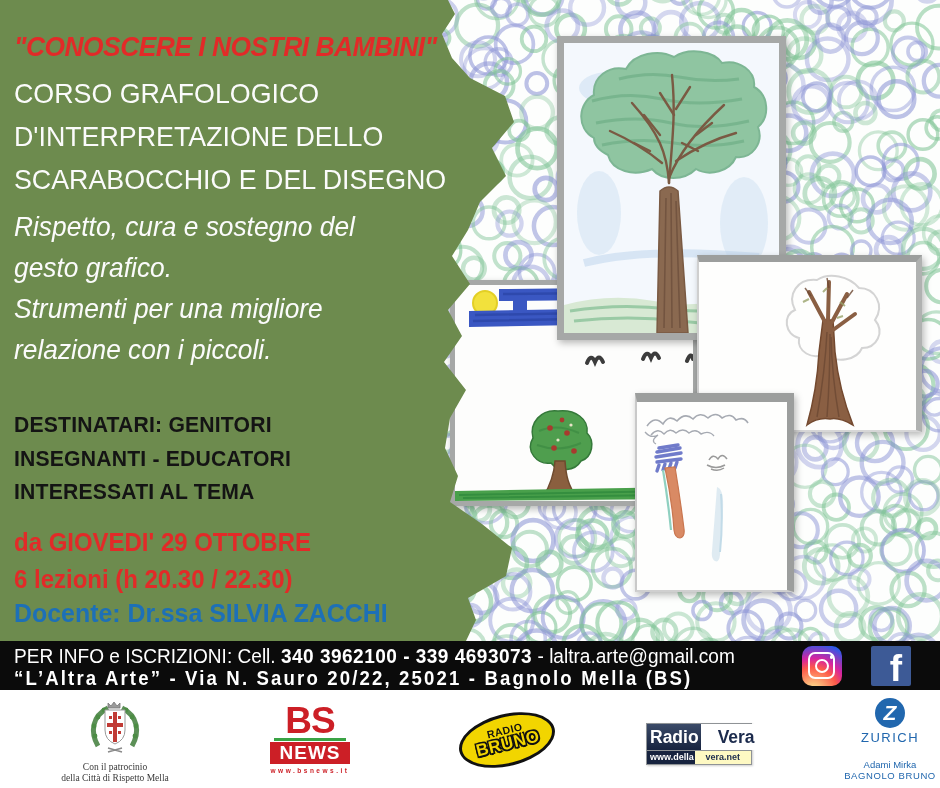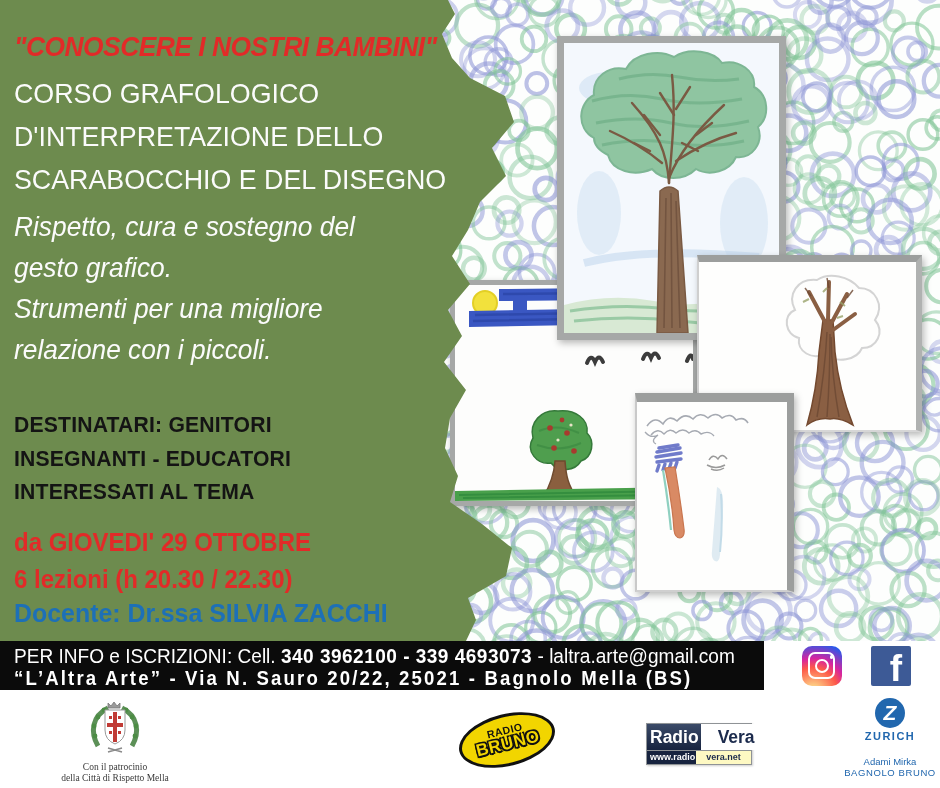--- a/index.html
+++ b/index.html
@@ -22,21 +22,21 @@
       444px 362px,466px 390px,450px 418px,445px 448px,458px 476px,450px 502px,482px 524px,512px 548px,
       506px 576px,468px 598px,476px 620px,466px 641px,0 641px);}
   .tblock{position:absolute;left:14px;transform:scaleX(.94);transform-origin:0 0;white-space:nowrap;}
   .title{top:30px;font-size:28px;line-height:34px;font-weight:bold;font-style:italic;color:#e22a28;letter-spacing:-0.5px;}
   .subtitle{top:72px;font-size:28.5px;line-height:43px;color:#fbfbfb;font-weight:400;}
   .desc{top:206px;font-size:28px;line-height:41px;color:#fbfbfb;font-style:italic;}
   .audience{top:408px;font-size:22.5px;line-height:33.5px;font-weight:bold;color:#141414;letter-spacing:.2px;}
   .schedule{top:524px;font-size:25.5px;line-height:37px;font-weight:bold;color:#e22a28;}
   .teacher{top:598px;font-size:26.5px;font-weight:bold;color:#1d70b7;}
   
-  .contact-bar{position:absolute;left:0;top:641px;width:764px;height:49px;background:#0b0b0b;z-index:6;
+  .contact-bar{position:absolute;left:0;top:641px;width:940px;height:49px;background:#0b0b0b;z-index:6;
                color:#fff;}
   .bar-lines{position:absolute;left:14px;top:3px;transform:scaleX(.93);transform-origin:0 0;white-space:nowrap;}
   .bar-l1{font-size:20.5px;line-height:23px;font-weight:400;}
   .bar-l1 .bold{font-weight:bold;letter-spacing:.5px;}
   .bar-l2{font-size:20px;line-height:23px;font-weight:bold;letter-spacing:2.3px;}
   .social{position:absolute;top:5px;z-index:7;width:40px;height:40px;}
   .insta{left:802px;border-radius:10px;
     background:radial-gradient(circle at 28% 115%,#fdf497 0%,#fd5949 45%,#d6249f 62%,#285AEB 92%);}
   .insta .cam{position:absolute;left:6px;top:6px;width:23px;height:23px;border:2.5px solid #fff;border-radius:7px;}
   .insta .lens{position:absolute;left:12.5px;top:12.5px;width:10px;height:10px;border:2.5px solid #fff;border-radius:50%;}
@@ -67,21 +67,21 @@
   .rvera .row{display:flex;height:26px;}
   .rvera .cell-l{background:linear-gradient(180deg,#3b4a68,#17233f);color:#fff;font-weight:bold;font-size:17.5px;
                  line-height:26px;padding:0 2px 0 3px;}
   .rvera .cell-r{background:#fff;color:#1c2b4d;font-weight:bold;font-size:17.5px;line-height:26px;flex:1;padding-left:17px;}
   .rvera .row2{display:flex;height:13px;border-top:1px solid #8f9396;}
   .rvera .u-l{background:#17233f;color:#fff;font-weight:bold;font-size:9px;line-height:13px;padding:0 1px 0 3px;}
   .rvera .u-r{background:#fef9c3;color:#1c2b4d;font-weight:bold;font-size:9px;line-height:13px;flex:1;}
   .zurich{left:843px;top:8px;width:94px;}
   .zurich .zcircle{width:30px;height:30px;margin:0 auto;background:#2167ae;border-radius:50%;color:#fff;
                    font-weight:bold;font-size:21px;line-height:29px;text-align:center;font-style:italic;}
-  .zurich .zname{font-size:11px;font-weight:bold;color:#2167ae;letter-spacing:1.5px;margin-top:2px;}
+  .zurich .zname{font-size:13px;font-weight:normal;color:#2167ae;letter-spacing:1.5px;margin-top:2px;}
   .zurich .zagent{font-size:9.5px;color:#2167ae;line-height:11px;margin-top:14px;}
   .zurich .zcity{font-size:9.5px;color:#2167ae;letter-spacing:.6px;line-height:11px;}
 </style>
 </head>
 <body>
 
 <div class="canvas">
 
   <div class="pattern-bg">
     <svg id="ringsvg" width="940" height="641" viewBox="0 0 940 641">
@@ -846,35 +846,41 @@
         <rect x="25" y="31" width="3" height="3" fill="#c03a35"></rect>
           <rect x="34" y="31" width="3" height="3" fill="#c03a35"></rect>
         <path d="M24,48 L38,52 M38,48 L24,52" stroke="#8a8a8a" stroke-width="1.6"></path>
       </svg>
       <div class="crest-caption">
         <div>Con il patrocinio</div>
         <div>della Città di Rispetto Mella</div>
       </div>
     </div>
 
+    <div class="logo bsnews">
+      <div class="bs">BS</div>
+      <div class="gline"></div>
+      <div class="newsbox">NEWS</div>
+      <div class="url">www.bsnews.it</div>
+    </div>
 
     <div class="logo rbruno">
       <div class="ell">
         <div class="radio">RADIO</div>
         <div class="bruno">BRUNO</div>
       </div>
     </div>
 
     <div class="logo rvera">
       <div class="row">
         <span class="cell-l">Radio</span>
         <span class="cell-r">Vera</span>
       </div>
       <div class="row2">
-        <span class="u-l">www.radio</span>
+        <span class="u-l">www.della</span>
         <span class="u-r">vera.net</span>
       </div>
     </div>
 
     <div class="logo zurich">
       <div class="zcircle">Z</div>
       <div class="zname">ZURICH</div>
       <div class="zagent">Adami Mirka</div>
       <div class="zcity">BAGNOLO BRUNO</div>
     </div>

